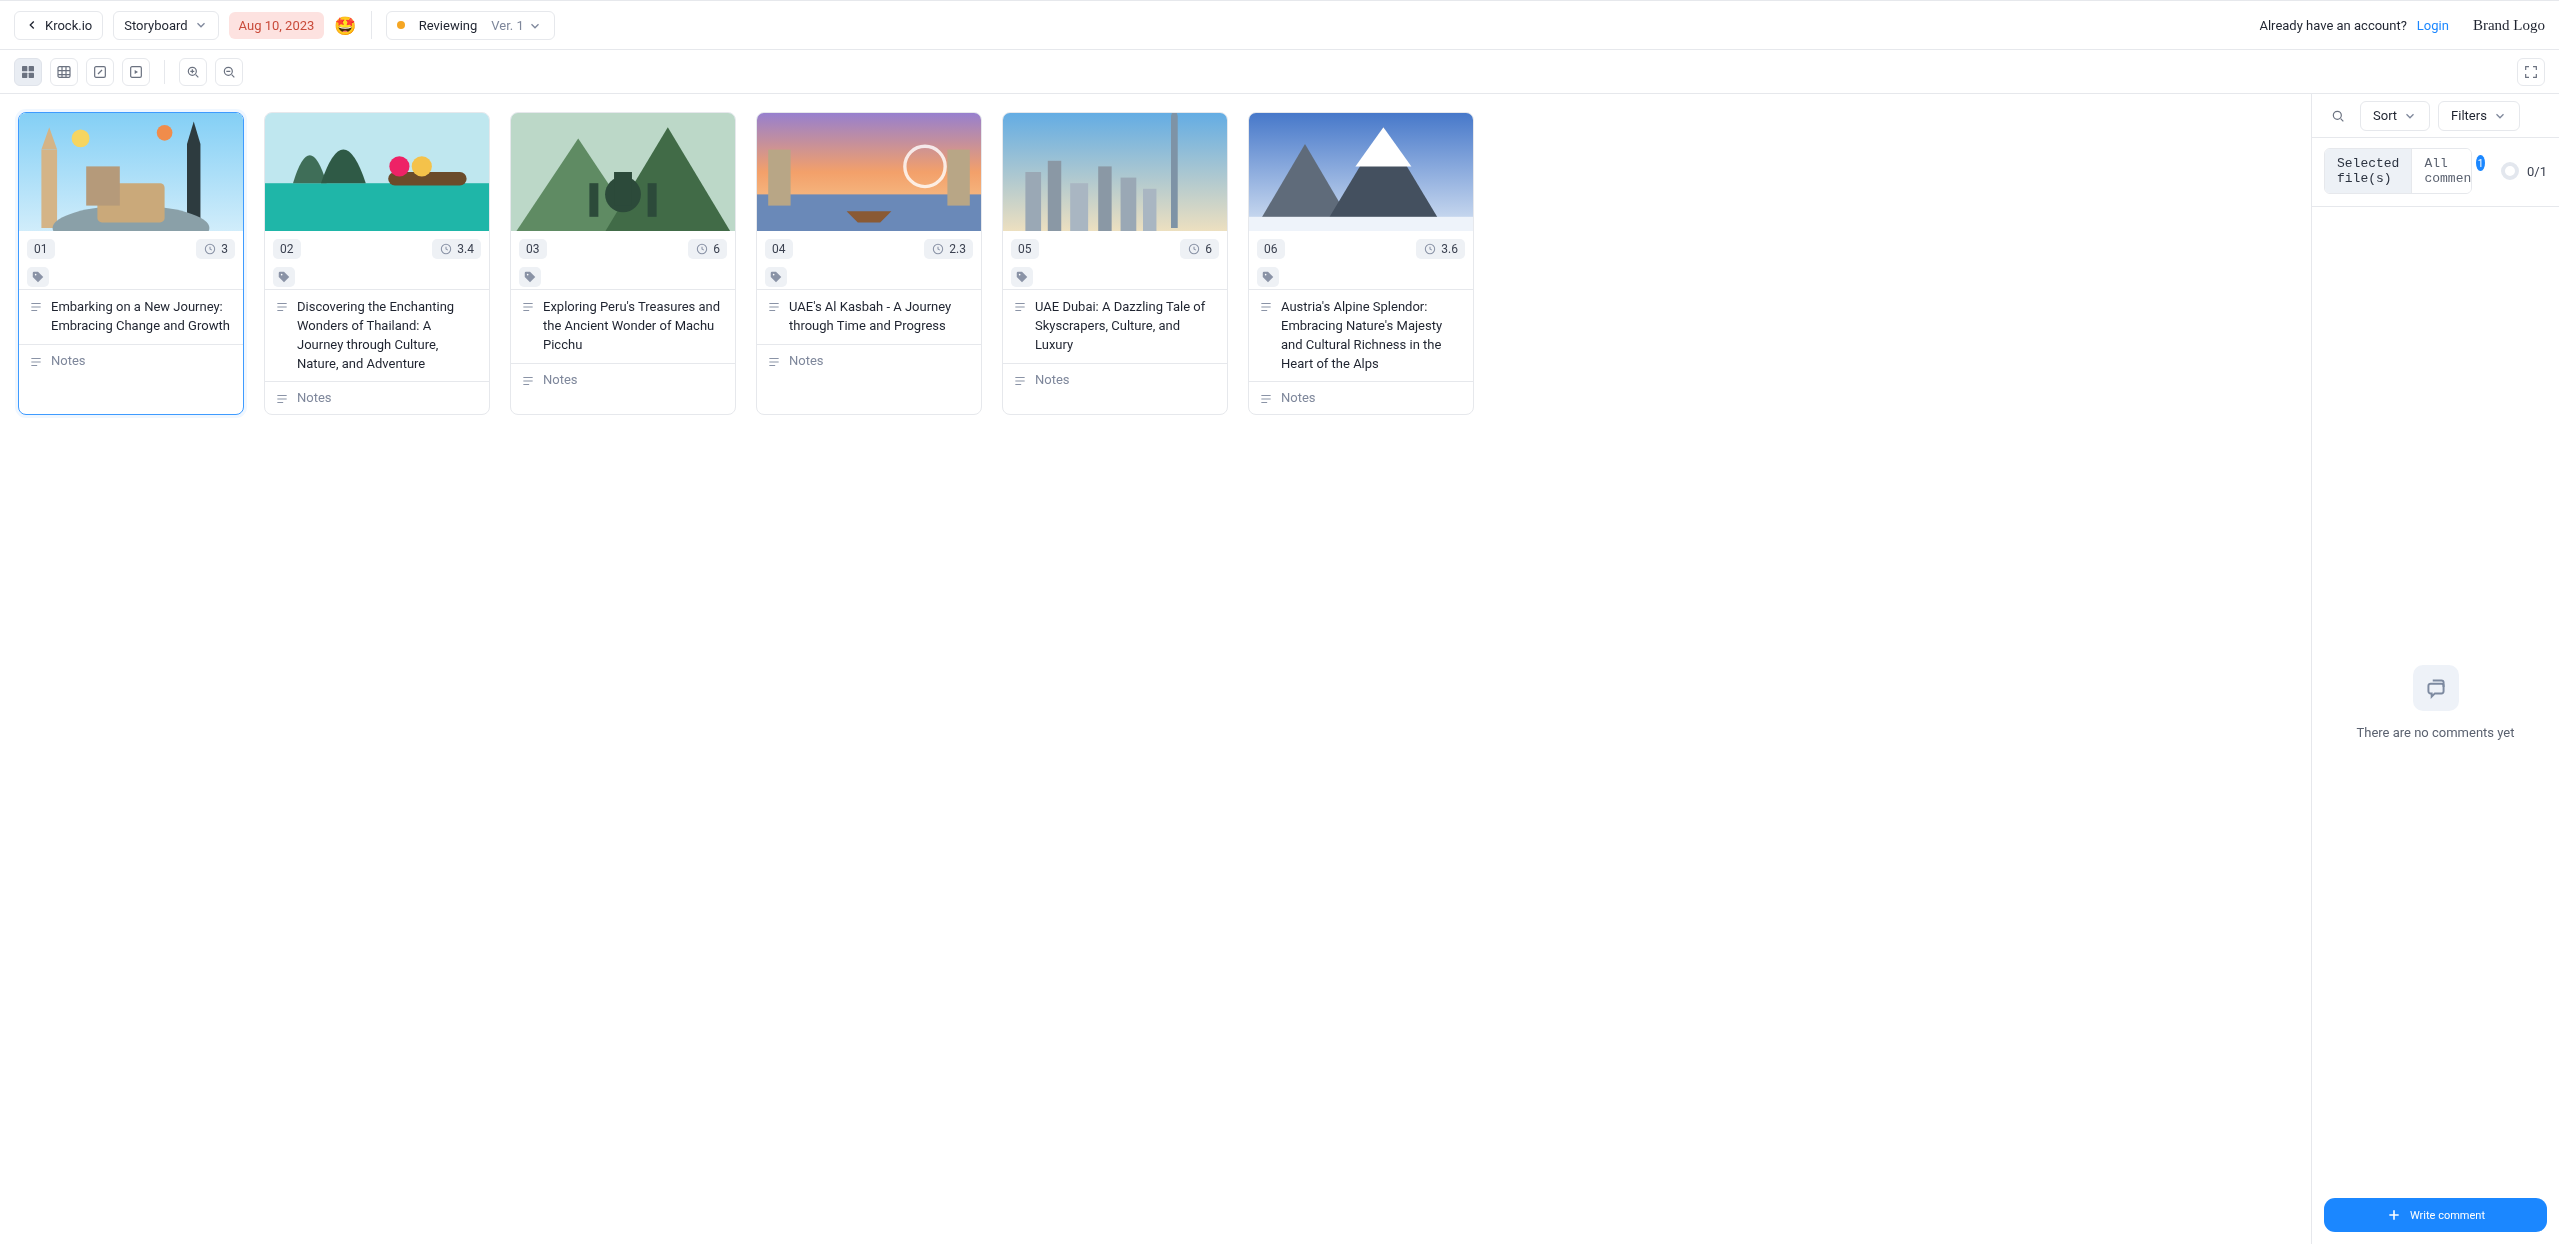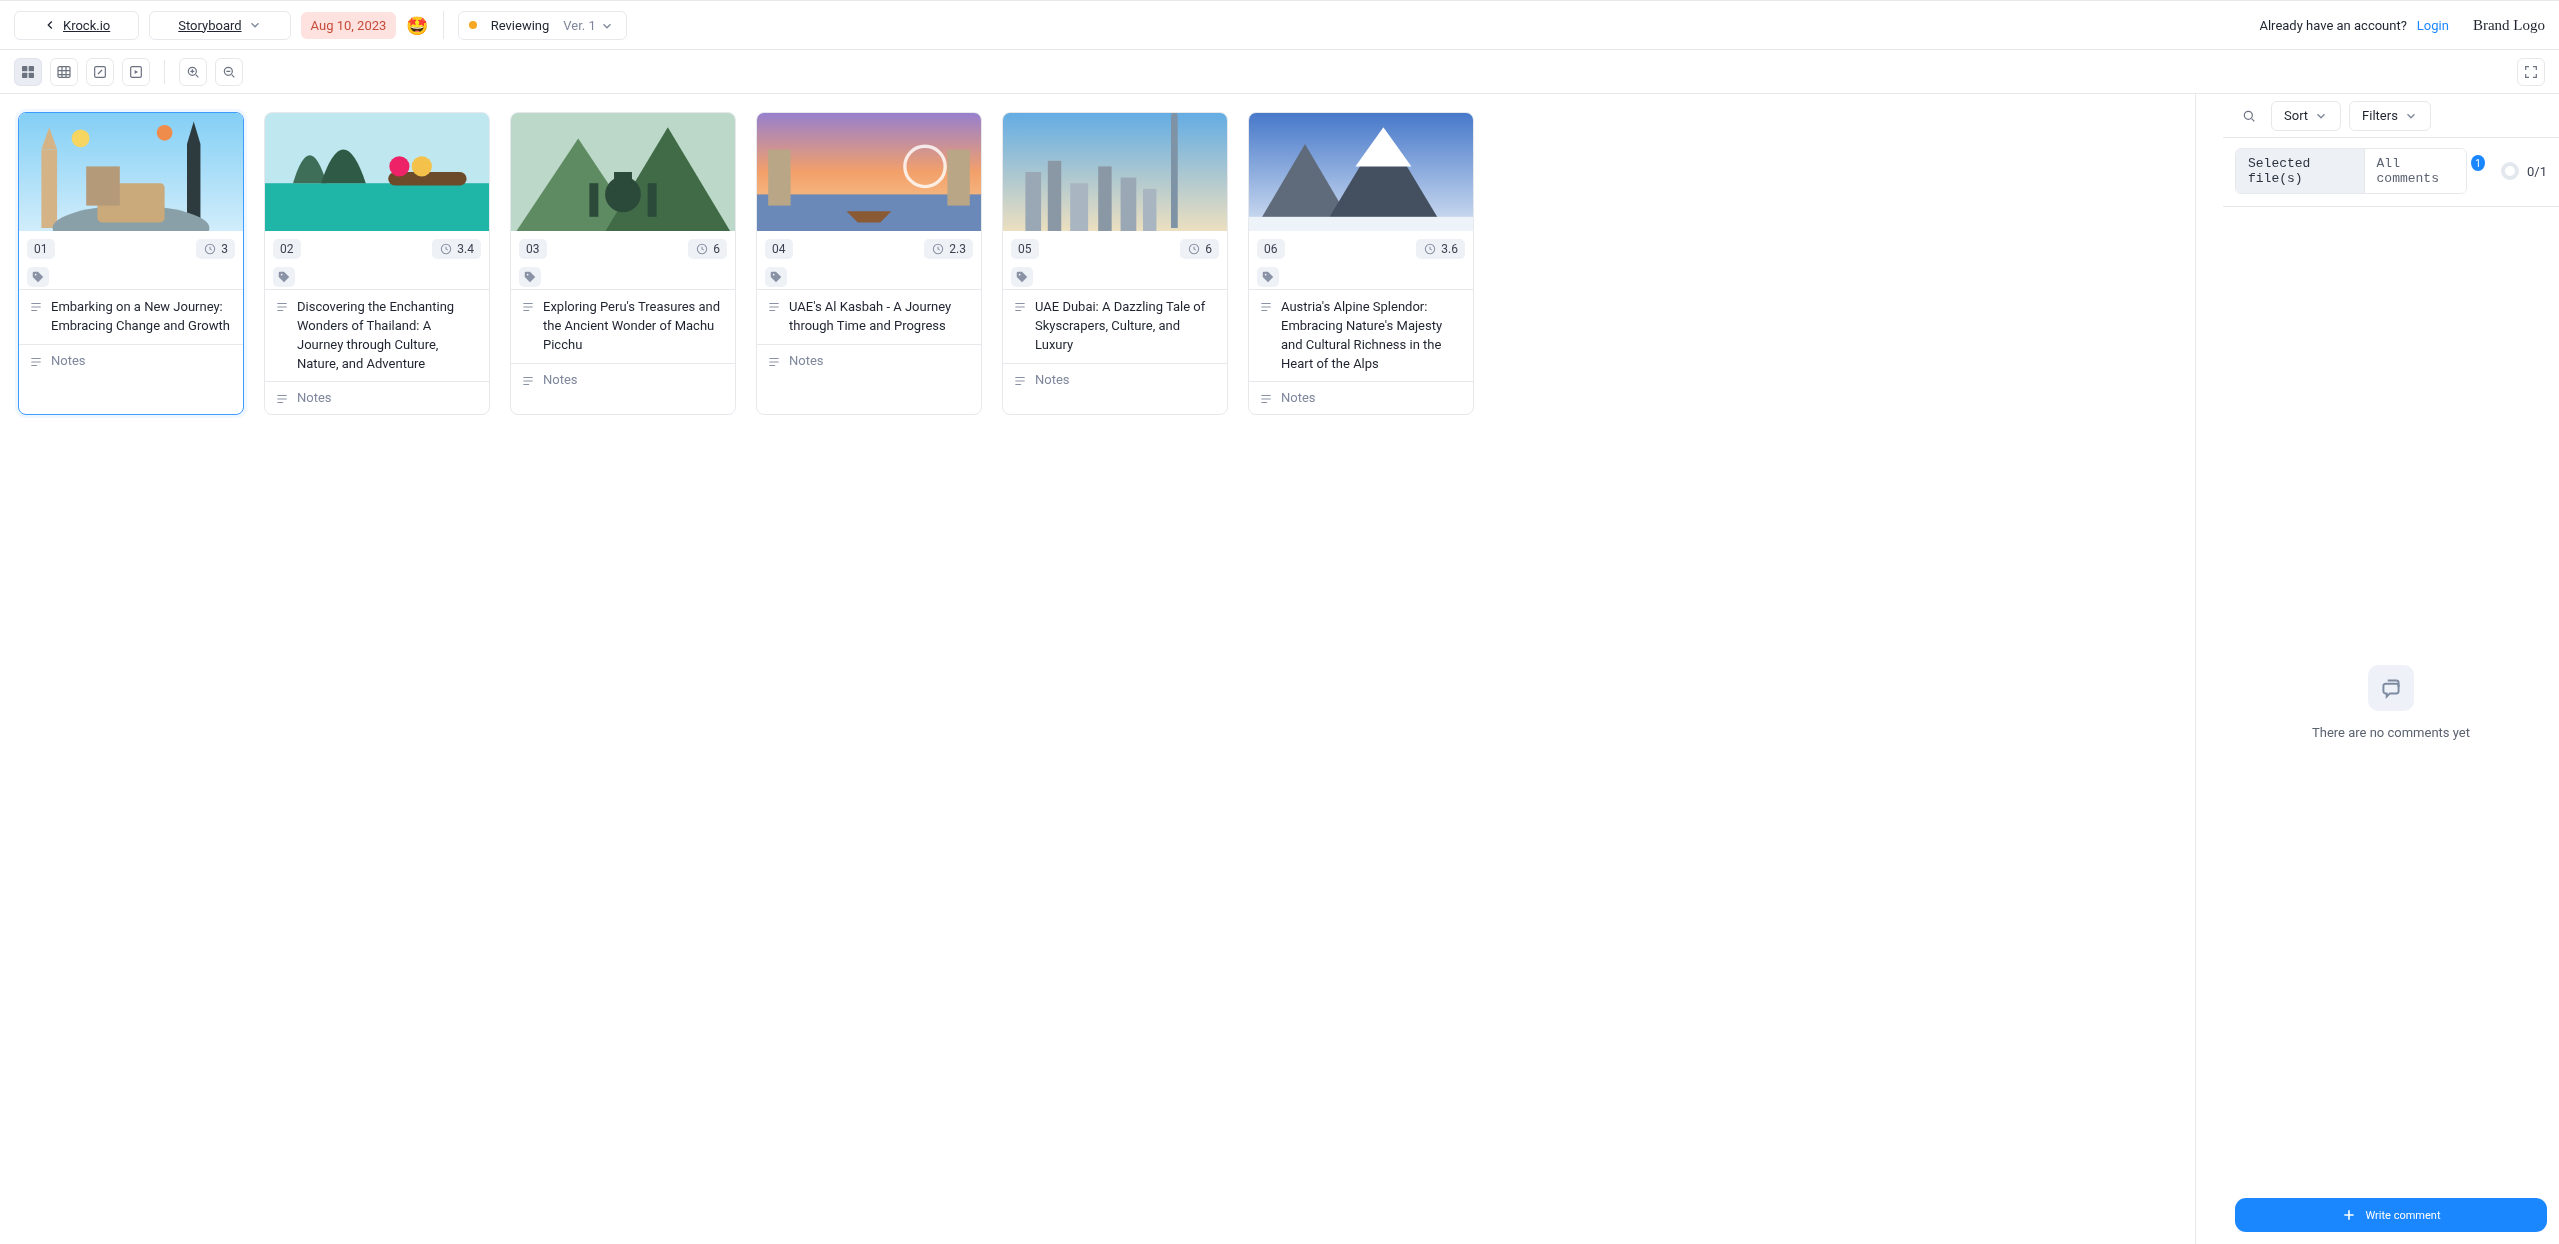--- a/index.html
+++ b/index.html
@@ -27,22 +27,22 @@
   
   .top {
     display:flex; align-items:center; justify-content:space-between;
     height:50px; padding:0 14px;
     border-top:1px solid var(--border);
     border-bottom:1px solid var(--border);
   }
   .top-left, .top-right { display:flex; align-items:center; gap:10px; }
   .crumb {
     display:flex; align-items:center; gap:6px;
-    padding:6px 28px; border:1px solid var(--border); border-radius:6px;
-    background:#fff; font-size:13px;text-decoration:underline;
+    padding:6px 10px; border:1px solid var(--border); border-radius:6px;
+    background:#fff; font-size:13px;
   }
   .crumb .chev { color:var(--muted); }
   .date-chip {
     padding:6px 10px; border-radius:6px;
     background:var(--pink); color:var(--pinktx); font-size:13px;
   }
   .reactions { font-size:18px; line-height:1; position:relative; top:1px; filter:saturate(1.1); }
   .vdiv { width:1px; height:28px; background:var(--border); margin:0 4px; }
   .status-pill {
     display:flex; align-items:center; gap:14px;
@@ -76,22 +76,22 @@
   .btn .chev { color:var(--muted); }
 
   
   .main {
     display:flex; height:calc(100% - 94px);
   }
   .board {
     flex:1; overflow:auto; padding:18px 18px 40px 18px;
   }
   .side {
-    width:364px; border-left:1px solid var(--border);
-    display:flex; flex-direction:column;padding-left:27px;
+    width:248px; border-left:1px solid var(--border);
+    display:flex; flex-direction:column;
   }
 
   
   .grid {
     display:grid;
     grid-template-columns: repeat(auto-fill, 226px);
     gap:20px;
   }
   .card {
     width:226px;

